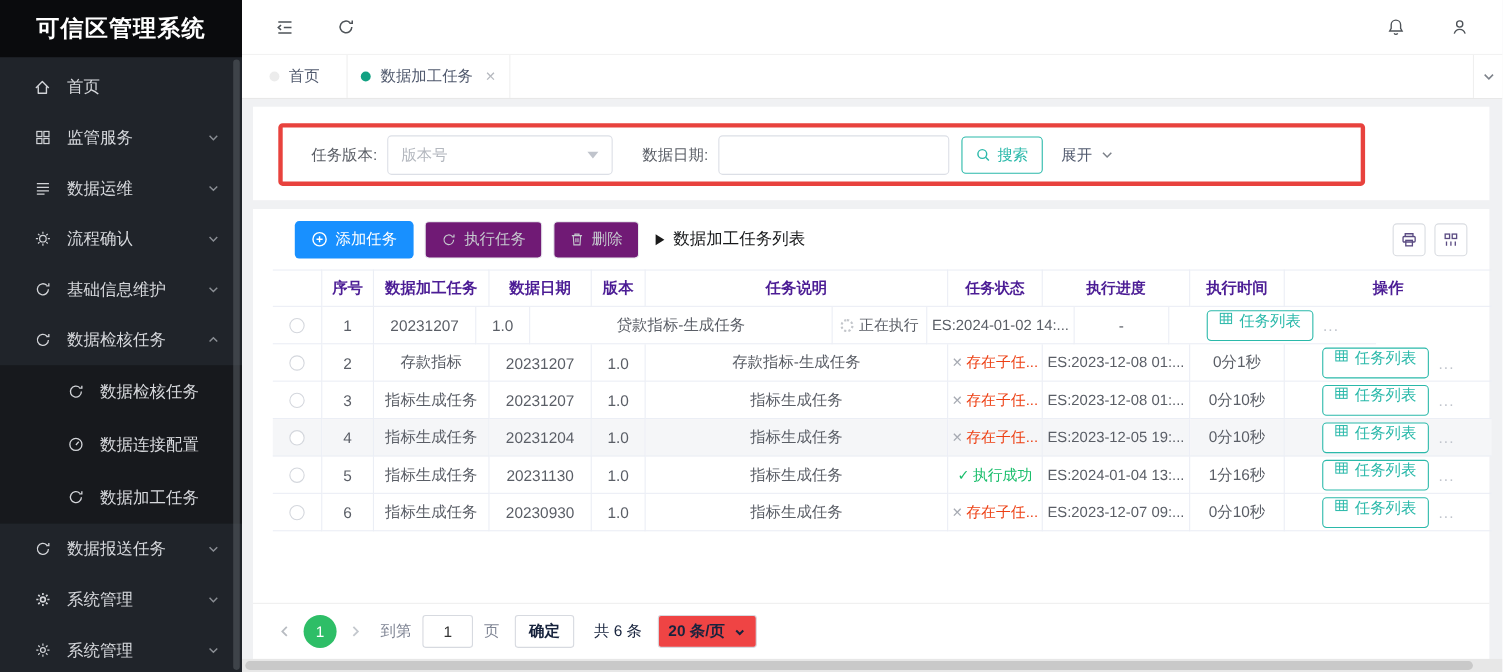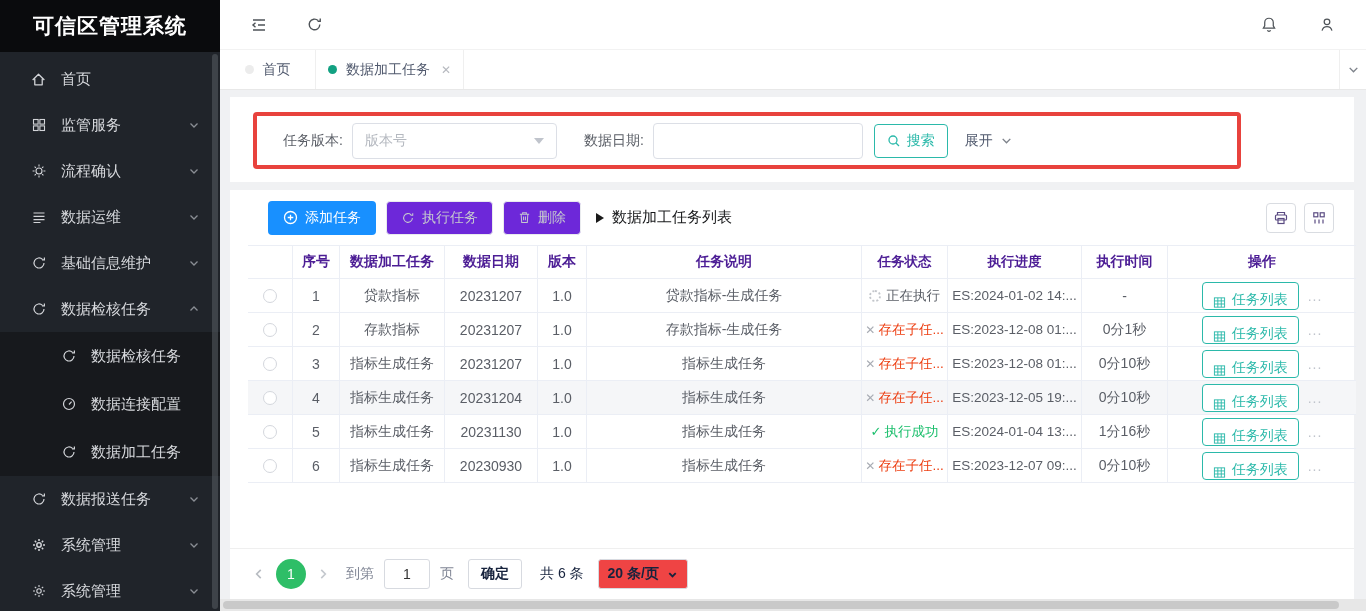--- a/index.html
+++ b/index.html
@@ -58,21 +58,21 @@
   .search-btn { height:34px; padding:0 12px; border:1px solid var(--accent-teal); color:var(--accent-teal);
                 background:#fff; border-radius:4px; font-size:14px; display:flex; align-items:center; gap:6px;
                 margin-right:17px; cursor:pointer; }
   .expand { display:flex; align-items:center; gap:7px; font-size:14px; color:#515a6e; cursor:pointer; }
 
   
   .table-card { position:absolute; left:10px; top:190px; width:1124px; height:409px; background:#fff; }
   .toolbar { height:55px; display:flex; align-items:center; padding:0 20px 0 38px; }
   .btn-primary { height:34px; background:var(--primary-blue); color:#fff; border:none; border-radius:4px;
                  padding:0 15px; font-size:14px; display:flex; align-items:center; gap:7px; cursor:pointer; }
-  .btn-disabled { height:34px; background:#6d28d9; color:#c5c8ce; border:1px solid #e9ebee; border-radius:4px;
+  .btn-disabled { height:34px; background:#701a75; color:#c5c8ce; border:1px solid #e9ebee; border-radius:4px;
                   padding:0 14px; font-size:14px; display:flex; align-items:center; gap:7px;
                   margin-left:10px; cursor:not-allowed; }
   .list-title { margin-left:15px; display:flex; align-items:center; gap:8px; font-size:15px; color:#17181a; }
   .tri { width:0; height:0; border-top:5px solid transparent; border-bottom:5px solid transparent;
          border-left:8px solid #1a1a1a; }
   .tool-icons { margin-left:auto; display:flex; gap:8px; }
   .tool-icon-btn { width:30px; height:30px; border:1px solid #d9dce1; border-radius:4px; background:#fff;
                    display:flex; align-items:center; justify-content:center; cursor:pointer; }
 
   .table { margin-left:18px; width:1108px; }
@@ -85,21 +85,21 @@
   .c5{width:275px;} .c6{width:86px; font-size:13.5px;} .c7{width:134px; font-size:13.5px;}
   .c8{width:86px;} .c9{width:188px; border-right:none;}
   .tr.hover .td { background:#f5f6f8; }
   .radio { width:14px; height:14px; border:1px solid #d4d7dd; border-radius:50%; background:#fff; cursor:pointer; }
   .spin { width:12px; height:12px; border-radius:50%; border:2px dotted #c3c6cb; margin-right:5px; flex:none; }
   .x-icon::before { content:"✕"; color:#a7abb3; font-size:12px; margin-right:3px; }
   .check-icon::before { content:"✓"; color:var(--success-green); font-size:13px; margin-right:3px; font-weight:bold; }
   .st-text.err { color:var(--error-red); }
   .st-text.ok { color:var(--success-green); }
   .op-btn { height:28px; border:1px solid var(--accent-teal); color:var(--accent-teal); background:#fff;
-            border-radius:4px; padding:0 10px; font-size:14px; display:flex; align-items:flex-end; gap:6px; cursor:pointer; }
+            border-radius:4px; padding:0 10px; font-size:14px; display:flex; align-items:flex-start; gap:6px; cursor:pointer; }
   .more { color:#c0c4cc; margin-left:9px; letter-spacing:1px; cursor:pointer; }
 
   
   .pagination { position:absolute; left:0; right:0; bottom:0; height:51px; border-top:1px solid #efefef;
                 display:flex; align-items:center; padding-left:22px; font-size:14px; color:#808695; gap:10px; }
   .pg-arrow { display:flex; cursor:pointer; }
   .pg-current { width:30px; height:30px; border-radius:50%; background:var(--pager-green); color:#fff;
                 display:flex; align-items:center; justify-content:center; font-size:14px; cursor:pointer; }
   .pg-input { width:46px; height:30px; border:1px solid #d7dae0; border-radius:3px; text-align:center;
               font-size:14px; outline:none; color:#333; }
@@ -148,41 +148,41 @@
         <span class="chev">
           <svg width="12" height="12" viewBox="0 0 12 12">
               <path d="M2.5 4.5 6 8l3.5-3.5" fill="none" stroke="#8a8e94" stroke-width="1.3"></path>
             </svg>
         </span>
       </div>
 
       <div class="side-item">
         <span class="sicon">
           <svg width="16" height="16" viewBox="0 0 16 16">
+              <path d="M2.5 4h11M2.5 7.3h11M2.5 10.6h11M2.5 13.5h7" fill="none" stroke="#d2d4d8" stroke-width="1.2"></path>
+            </svg>
+        </span>
+        <span class="slabel">数据运维</span>
+        <span class="chev">
+          <svg width="12" height="12" viewBox="0 0 12 12">
+              <path d="M2.5 4.5 6 8l3.5-3.5" fill="none" stroke="#8a8e94" stroke-width="1.3"></path>
+            </svg>
+        </span>
+      </div>
+
+      <div class="side-item">
+        <span class="sicon">
+          <svg width="16" height="16" viewBox="0 0 16 16">
               <g fill="none" stroke="#d2d4d8" stroke-width="1.1">
                 <circle cx="8" cy="8" r="3"></circle>
                 <path d="M8 1.6v2M8 12.4v2M1.6 8h2M12.4 8h2M3.6 3.6l1.3 1.3M11.1 11.1l1.3 1.3M12.4 3.6l-1.3 1.3M4.9 11.1l-1.3 1.3"></path>
               </g>
             </svg>
         </span>
         <span class="slabel">流程确认</span>
-        <span class="chev">
-          <svg width="12" height="12" viewBox="0 0 12 12">
-              <path d="M2.5 4.5 6 8l3.5-3.5" fill="none" stroke="#8a8e94" stroke-width="1.3"></path>
-            </svg>
-        </span>
-      </div>
-
-      <div class="side-item">
-        <span class="sicon">
-          <svg width="16" height="16" viewBox="0 0 16 16">
-              <path d="M2.5 4h11M2.5 7.3h11M2.5 10.6h11M2.5 13.5h7" fill="none" stroke="#d2d4d8" stroke-width="1.2"></path>
-            </svg>
-        </span>
-        <span class="slabel">数据运维</span>
         <span class="chev">
           <svg width="12" height="12" viewBox="0 0 12 12">
               <path d="M2.5 4.5 6 8l3.5-3.5" fill="none" stroke="#8a8e94" stroke-width="1.3"></path>
             </svg>
         </span>
       </div>
 
       <div class="side-item">
         <span class="sicon">
           <svg width="16" height="16" viewBox="0 0 16 16">
@@ -466,21 +466,20 @@
           <div class="th c7">执行进度</div>
           <div class="th c8">执行时间</div>
           <div class="th c9">操作</div>
         </div>
 
         <div class="tr">
           <div class="td c0">
               <span class="radio"></span>
             </div>
           <div class="td c1">1</div>
-          <div class="td c2">贷款指标</div>
           <div class="td c3">20231207</div>
           <div class="td c4">1.0</div>
           <div class="td c5">贷款指标-生成任务</div>
           <div class="td c6">
               <span class="spin"></span>
               <span class="st-text">正在执行</span>
             </div>
           <div class="td c7">ES:2024-01-02 14:...</div>
           <div class="td c8">-</div>
           <div class="td c9">

